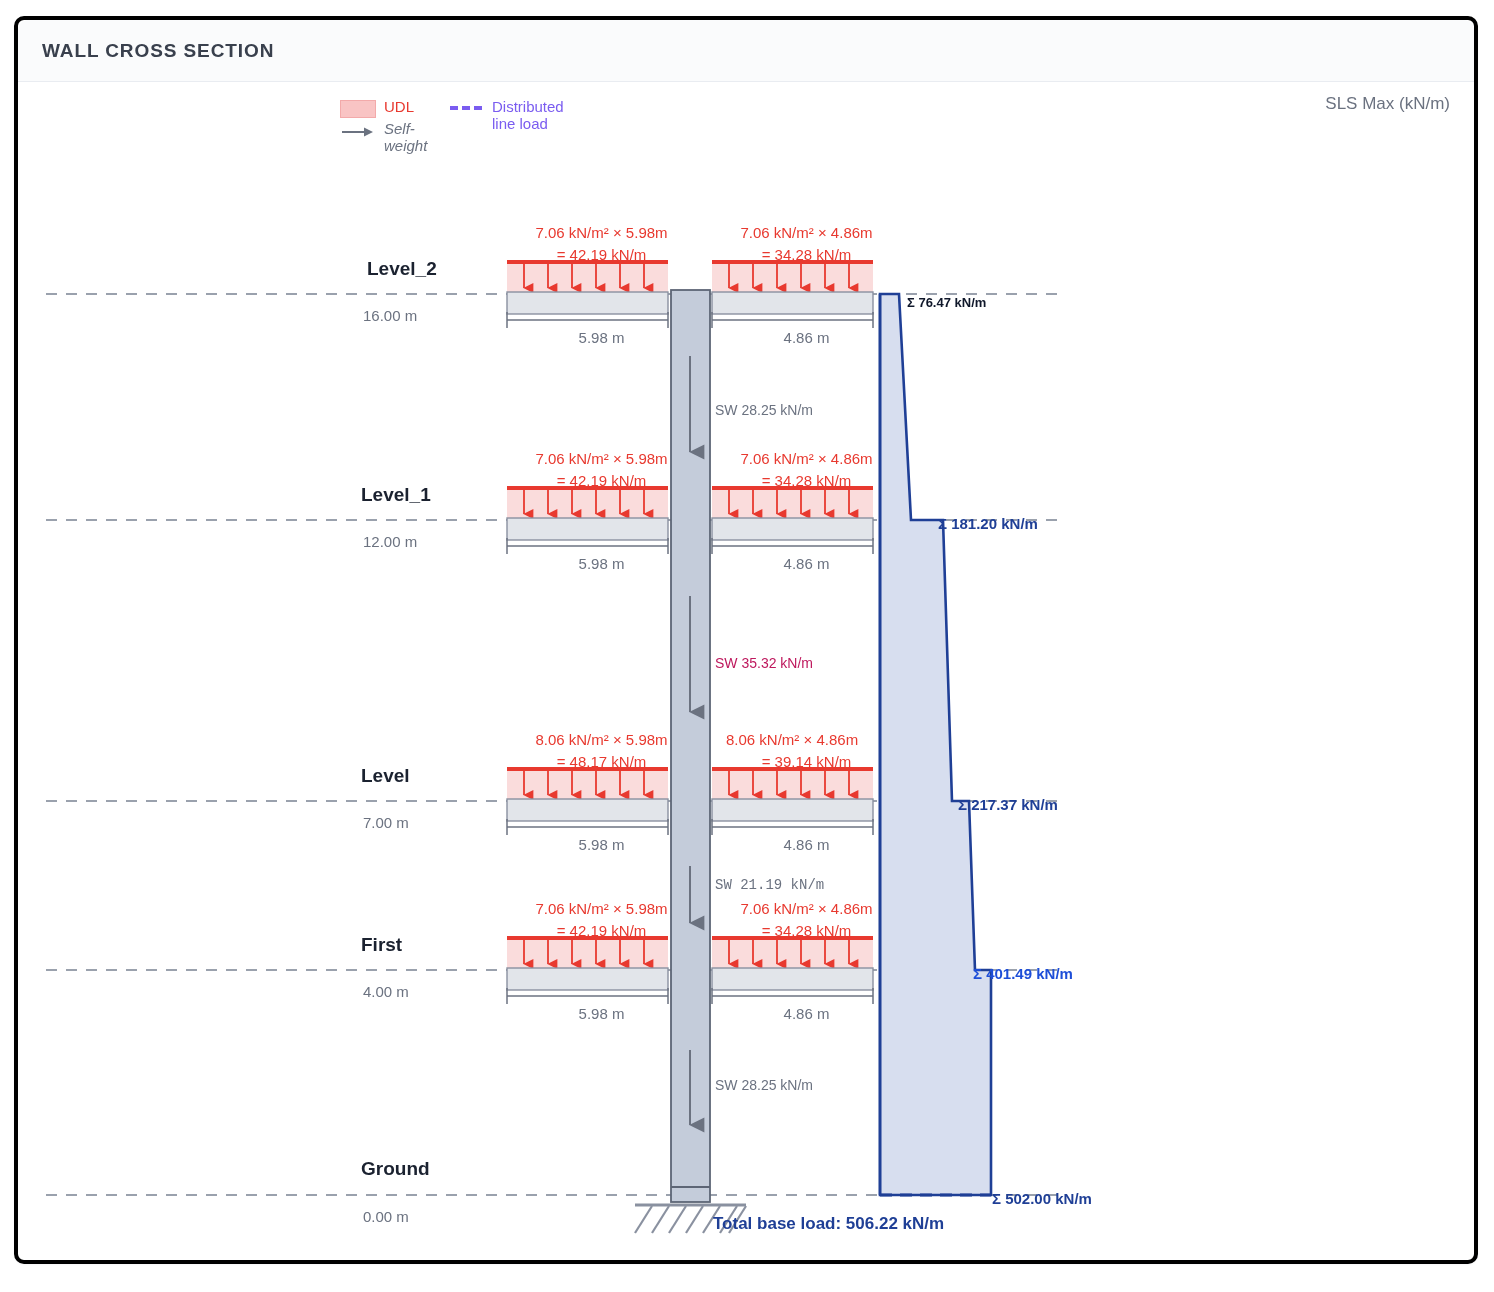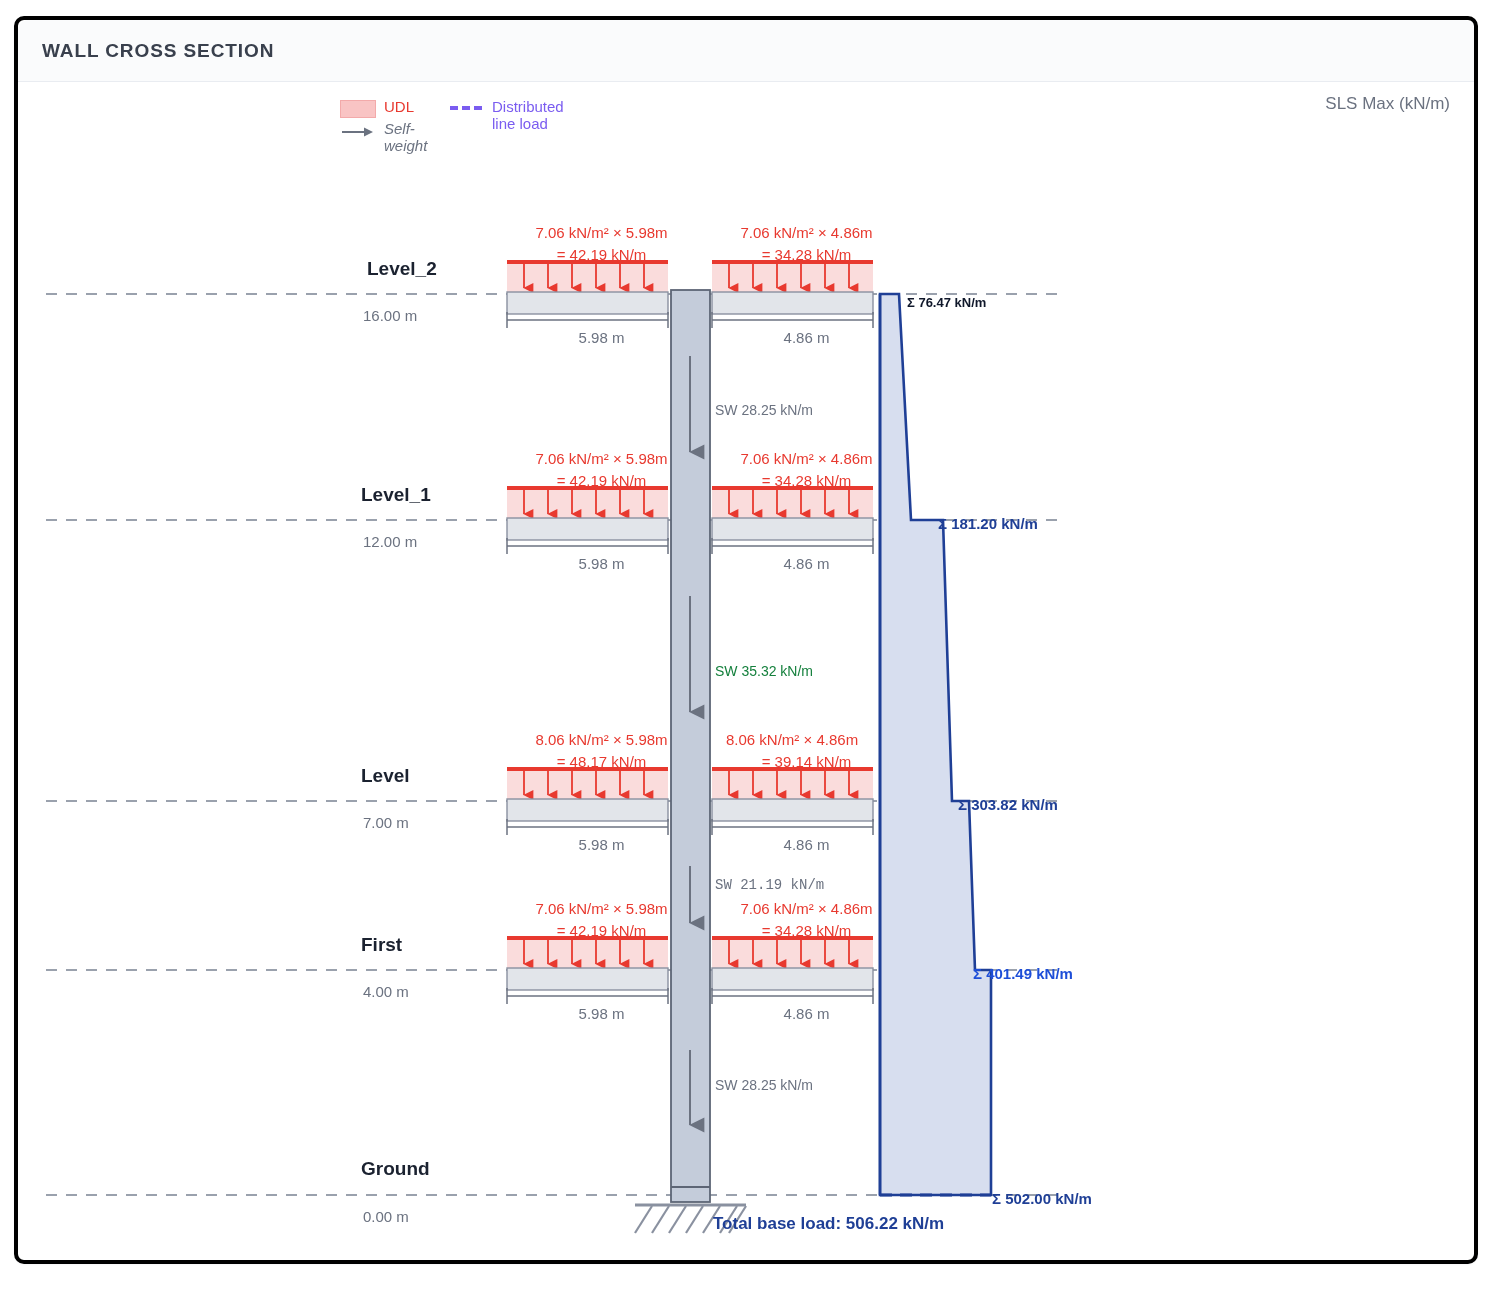--- a/index.html
+++ b/index.html
@@ -278,37 +278,37 @@
     <div style="position:absolute;left:920px;top:495px;font-size:15px;font-weight:bold;color:#1f3f96;">Σ 181.20 kN/m</div>
 
     <div style="position:absolute;left:343px;top:745px;font-size:19px;font-weight:bold;color:#1b2230;">Level</div>
     <div style="position:absolute;left:345px;top:794px;font-size:15px;color:#6b7280;">7.00 m</div>
     <div style="position:absolute;left:503px;top:711px;width:161px;text-align:center;font-size:15px;color:#e8392f;">8.06 kN/m² × 5.98m</div>
     <div style="position:absolute;left:503px;top:733px;width:161px;text-align:center;font-size:15px;color:#e8392f;">= 48.17 kN/m</div>
     <div style="position:absolute;left:708px;top:711px;width:161px;font-size:15px;color:#e8392f;">8.06 kN/m² × 4.86m</div>
     <div style="position:absolute;left:708px;top:733px;width:161px;text-align:center;font-size:15px;color:#e8392f;">= 39.14 kN/m</div>
     <div style="position:absolute;left:503px;top:816px;width:161px;text-align:center;font-size:15px;color:#6b7280;">5.98 m</div>
     <div style="position:absolute;left:708px;top:816px;width:161px;text-align:center;font-size:15px;color:#6b7280;">4.86 m</div>
-    <div style="position:absolute;left:940px;top:776px;font-size:15px;font-weight:bold;color:#1f3f96;">Σ 303.82 kN/m</div>
+    <div style="position:absolute;left:940px;top:776px;font-size:15px;font-weight:bold;color:#1f3f96;">Σ 217.37 kN/m</div>
 
     <div style="position:absolute;left:343px;top:914px;font-size:19px;font-weight:bold;color:#1b2230;">First</div>
     <div style="position:absolute;left:345px;top:963px;font-size:15px;color:#6b7280;">4.00 m</div>
     <div style="position:absolute;left:503px;top:880px;width:161px;text-align:center;font-size:15px;color:#e8392f;">7.06 kN/m² × 5.98m</div>
     <div style="position:absolute;left:503px;top:902px;width:161px;text-align:center;font-size:15px;color:#e8392f;">= 42.19 kN/m</div>
     <div style="position:absolute;left:708px;top:880px;width:161px;text-align:center;font-size:15px;color:#e8392f;">7.06 kN/m² × 4.86m</div>
     <div style="position:absolute;left:708px;top:902px;width:161px;text-align:center;font-size:15px;color:#e8392f;">= 34.28 kN/m</div>
     <div style="position:absolute;left:503px;top:985px;width:161px;text-align:center;font-size:15px;color:#6b7280;">5.98 m</div>
     <div style="position:absolute;left:708px;top:985px;width:161px;text-align:center;font-size:15px;color:#6b7280;">4.86 m</div>
     <div style="position:absolute;left:955px;top:945px;font-size:15px;font-weight:bold;color:#1d4ed8;">Σ 401.49 kN/m</div>
 
     <div style="position:absolute;left:343px;top:1138px;font-size:19px;font-weight:bold;color:#1b2230;">Ground</div>
     <div style="position:absolute;left:345px;top:1188px;font-size:15px;color:#6b7280;">0.00 m</div>
     <div style="position:absolute;left:974px;top:1170px;font-size:15px;font-weight:bold;color:#1f3f96;">Σ 502.00 kN/m</div>
 
     <div style="position:absolute;left:697px;top:382px;font-size:14px;color:#6b7280;">SW 28.25 kN/m</div>
-    <div style="position:absolute;left:697px;top:635px;font-size:14px;color:#15803d;margin-top:8px;">SW 35.32 kN/m</div>
+    <div style="position:absolute;left:697px;top:635px;font-size:14px;color:#be185d;">SW 35.32 kN/m</div>
     <div style="position:absolute;left:697px;top:857px;font-size:14px;color:#6b7280;font-family:Liberation Mono, monospace;">SW 21.19 kN/m</div>
     <div style="position:absolute;left:697px;top:1057px;font-size:14px;color:#6b7280;">SW 28.25 kN/m</div>
 
     <div style="position:absolute;left:695px;top:1194px;font-size:17px;font-weight:bold;color:#1f3f96;">Total base load: 506.22 kN/m</div>
 
   </div>
 </div>
 
 </body></html>

